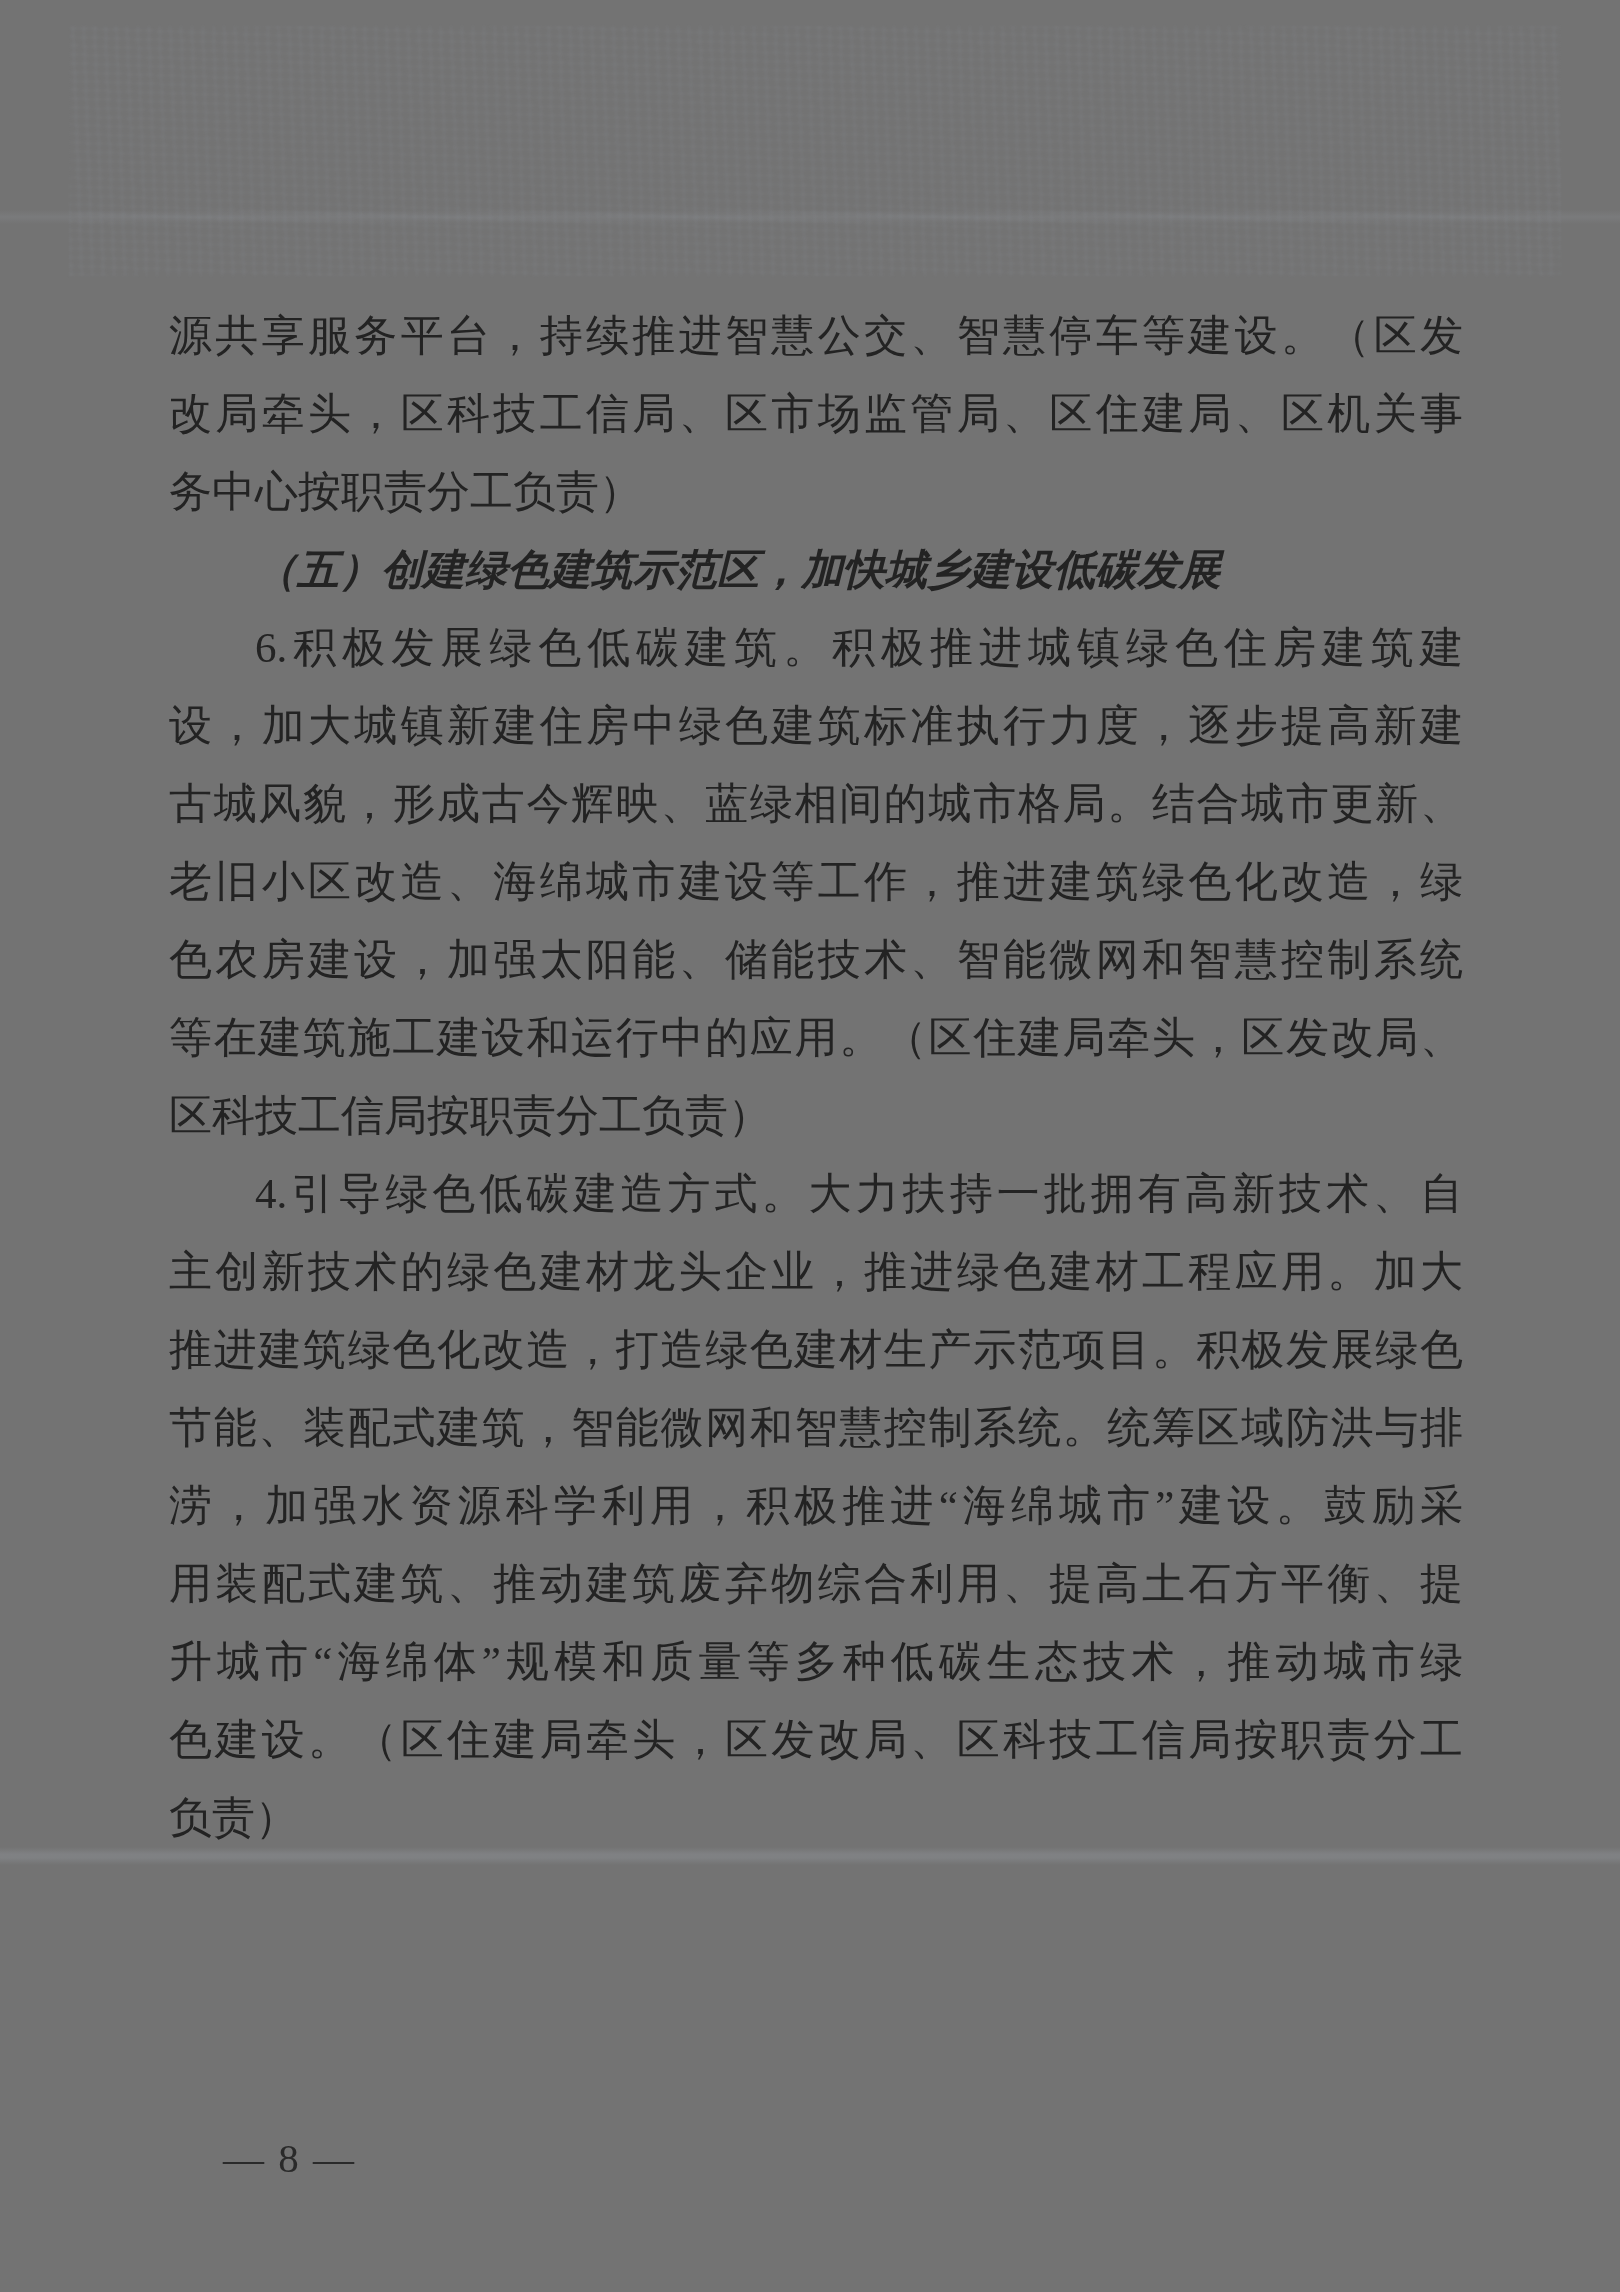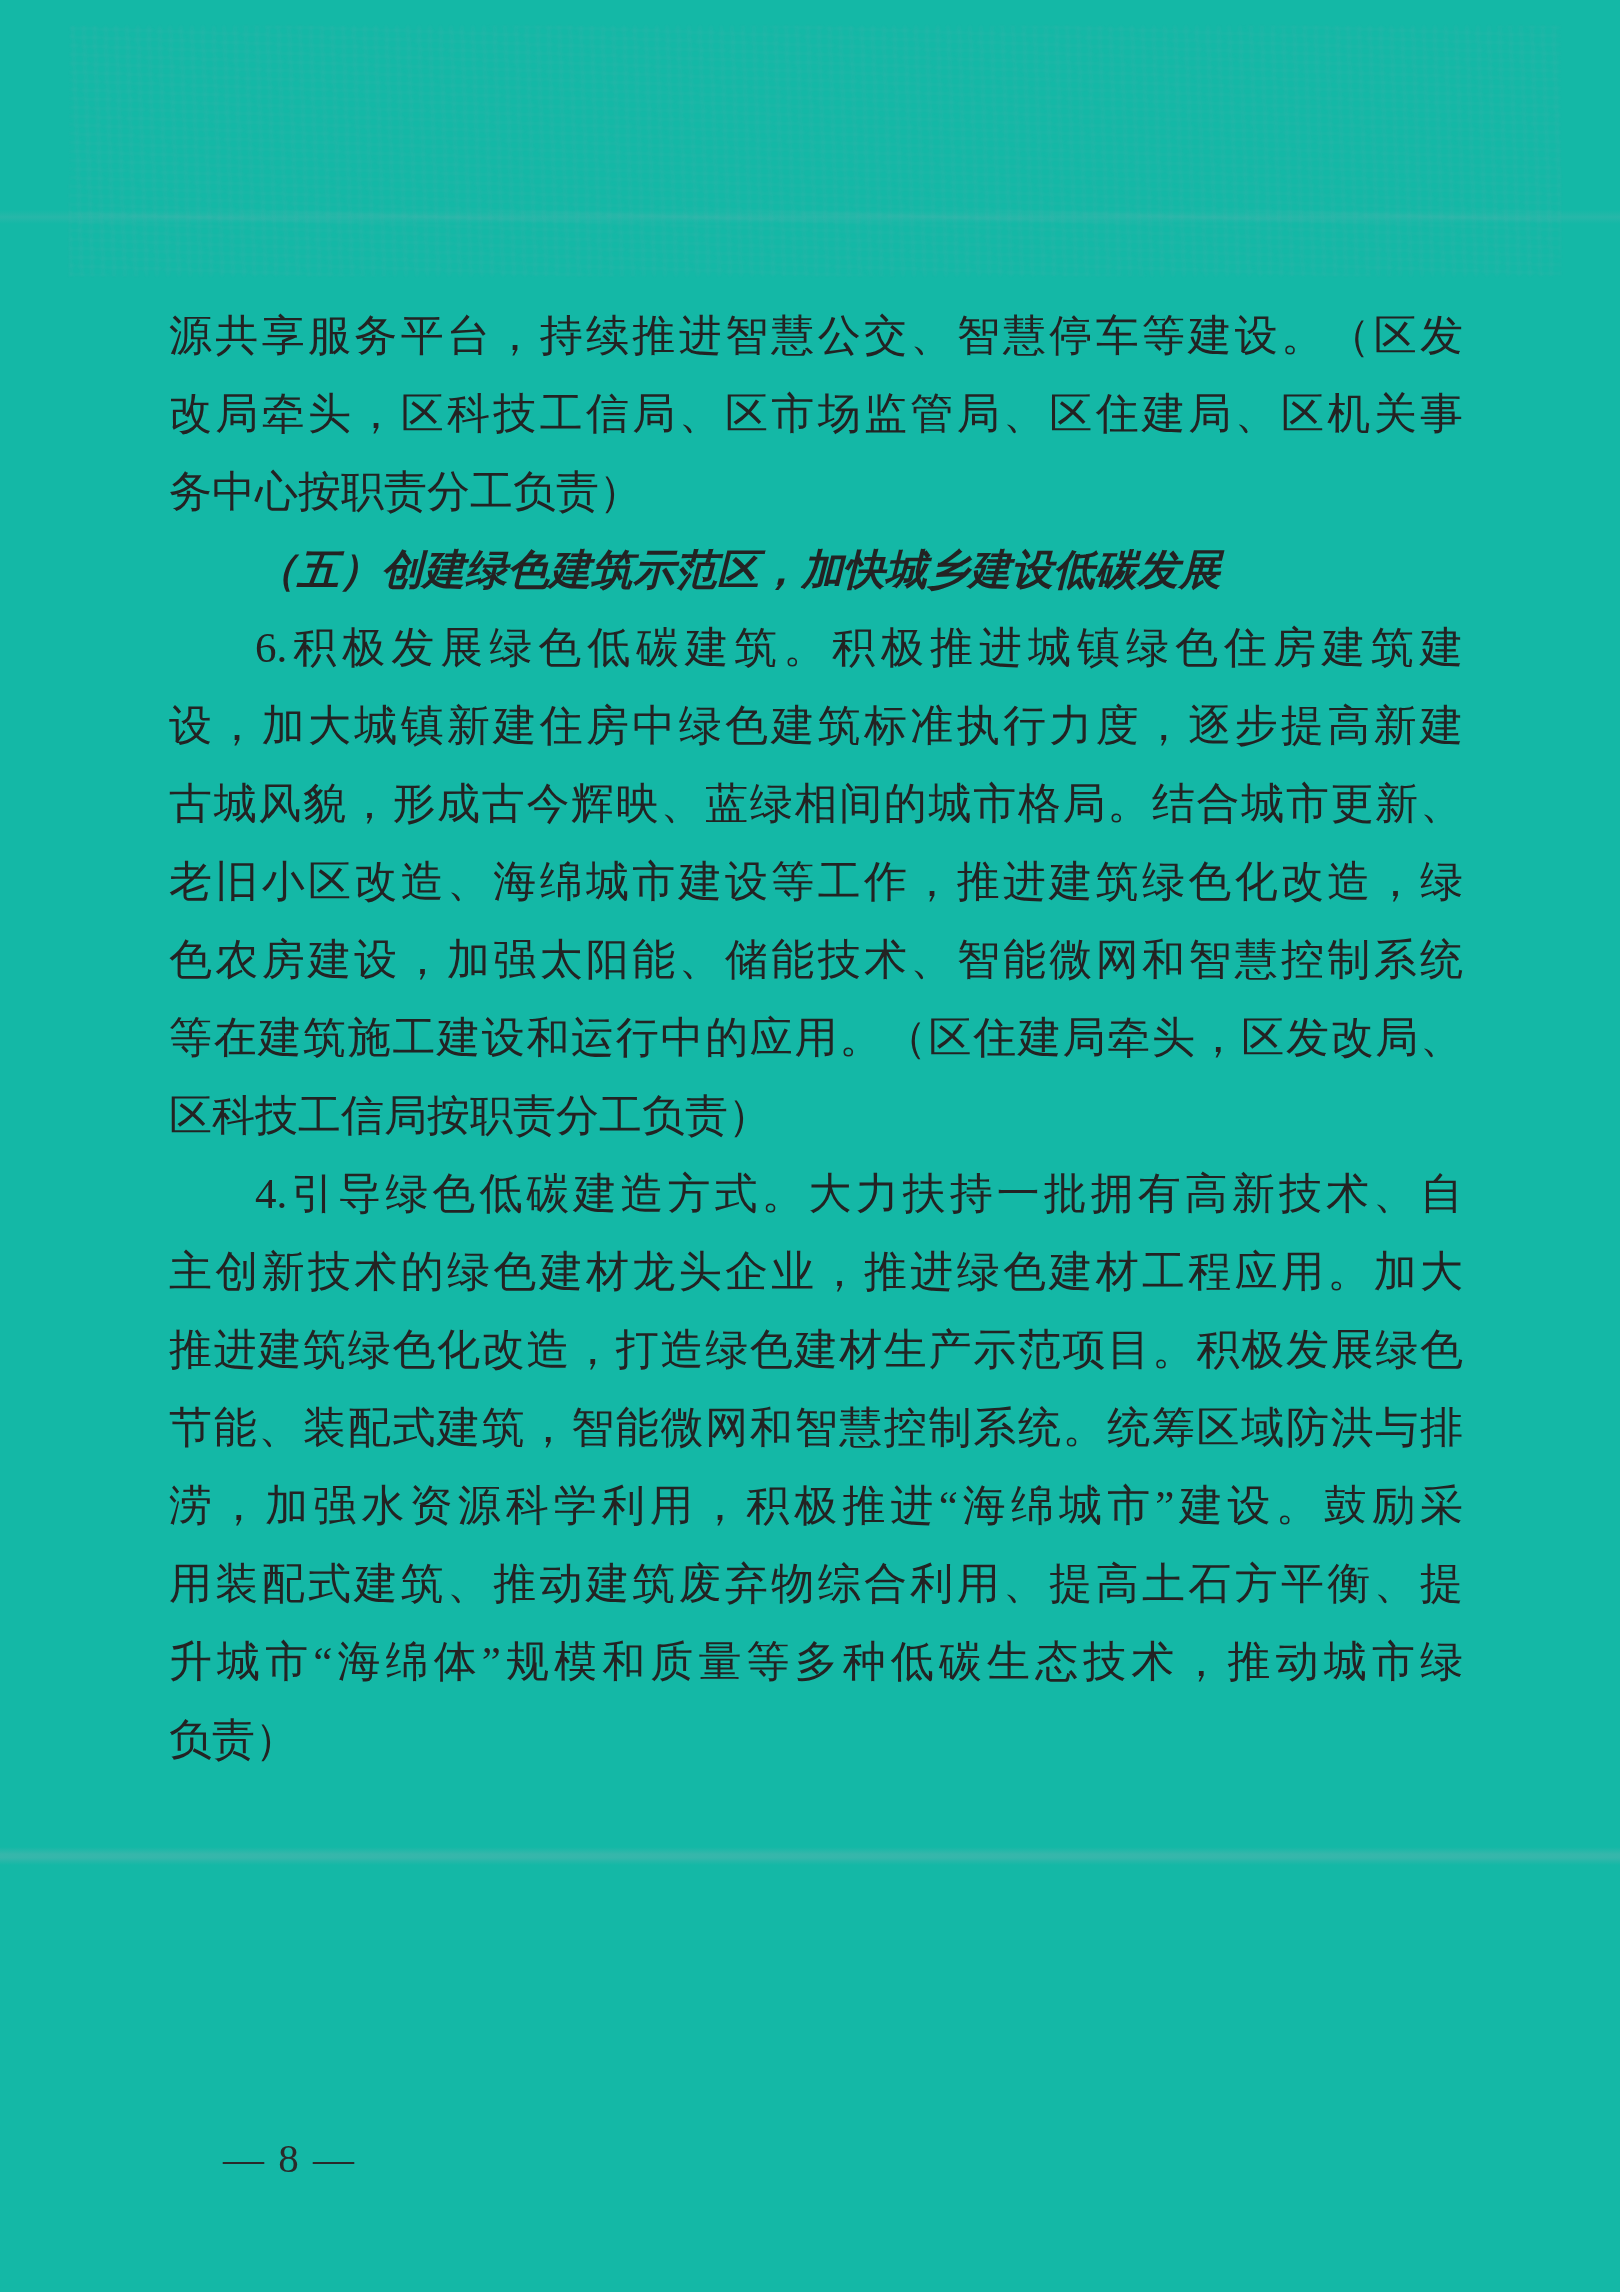--- a/index.html
+++ b/index.html
@@ -4,21 +4,21 @@
 <style>
   html, body { margin: 0; padding: 0; }
   body {
     width: 1620px; height: 2293px;
     background: #ffffff;
     font-family: "Liberation Serif", "DejaVu Serif", serif;
   }
   .page {
     position: absolute; left: 0; top: 0;
     width: 1620px; height: 2293px;
-    background: #14b8a6;
+    background: #737373;
     overflow: hidden;
     color: #222222;
   }
   
   .ghost-top {
     position: absolute; top: 25.5px; left: 69px; right: 59px; height: 250px;
     background:
       repeating-linear-gradient(88deg, rgba(160,168,182,0.055) 0 3.9px, rgba(255,255,255,0) 3.9px 10.8px),
       repeating-linear-gradient(2deg,  rgba(160,168,182,0.045) 0 2.9px, rgba(255,255,255,0) 2.9px 8.8px);
     filter: blur(1.2px);
@@ -78,18 +78,19 @@
     <div class="line j">色农房建设，加强太阳能、储能技术、智能微网和智慧控制系统</div>
     <div class="line j">等在建筑施工建设和运行中的应用。（区住建局牵头，区发改局、</div>
     <div class="line">区科技工信局按职责分工负责）</div>
     <div class="line j indent">4.引导绿色低碳建造方式。大力扶持一批拥有高新技术、自</div>
     <div class="line j">主创新技术的绿色建材龙头企业，推进绿色建材工程应用。加大</div>
     <div class="line j">推进建筑绿色化改造，打造绿色建材生产示范项目。积极发展绿色</div>
     <div class="line j">节能、装配式建筑，智能微网和智慧控制系统。统筹区域防洪与排</div>
     <div class="line j">涝，加强水资源科学利用，积极推进“海绵城市”建设。鼓励采</div>
     <div class="line j">用装配式建筑、推动建筑废弃物综合利用、提高土石方平衡、提</div>
     <div class="line j">升城市“海绵体”规模和质量等多种低碳生态技术，推动城市绿</div>
+    <div class="line j">色建设。（区住建局牵头，区发改局、区科技工信局按职责分工</div>
     <div class="line">负责）</div>
   </div>
 
   <div class="footer">— 8 —</div>
 </div>
 
 
 </body></html>

